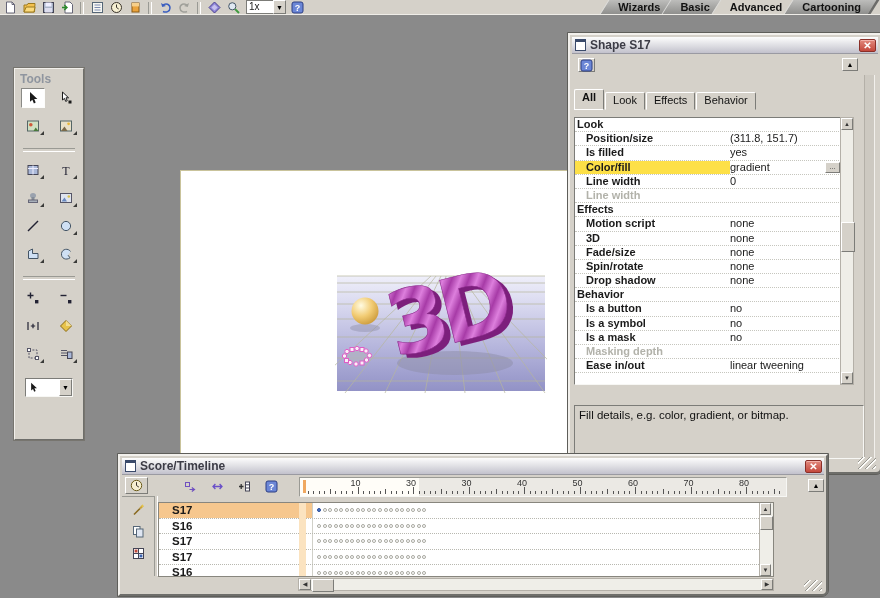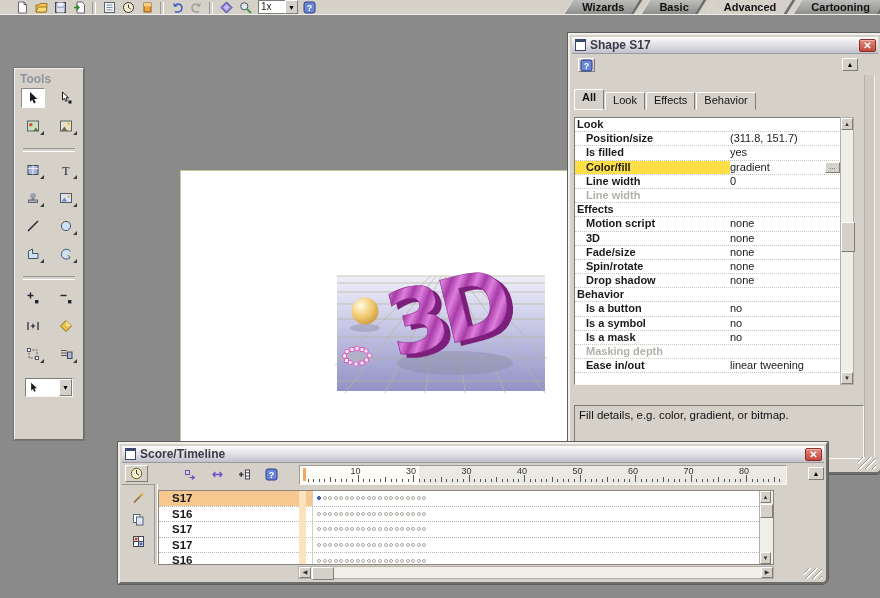--- a/index.html
+++ b/index.html
@@ -1,29 +1,29 @@
 <!DOCTYPE html>
 <html><head>
 <meta charset="utf-8">
 <style>
   html,body{margin:0;padding:0;background:#555;}
   #screen{position:relative;width:880px;height:598px;overflow:hidden;background:#8a8a8a;
     font-family:"Liberation Sans",sans-serif;font-size:11px;color:#1a1a1a;}
   
   #topbar{position:absolute;left:0;top:0;width:880px;height:14px;background:#d5d1c9;border-bottom:1px solid #efede8;}
-  #toolbar-icons{position:absolute;left:14px;top:0;height:14px;display:flex;align-items:flex-end;gap:3px;}
+  #toolbar-icons{position:absolute;left:2px;top:0;height:14px;display:flex;align-items:flex-end;gap:3px;}
   .tbtn{width:16px;height:14px;display:flex;align-items:flex-end;justify-content:center;background:transparent;border:none;padding:0;}
   .tsep{width:2px;height:12px;border-left:1px solid #9a9a94;border-right:1px solid #fff;margin:0 2px;}
   .ic{display:inline-block;line-height:0;}
   .ic svg{width:13px;height:13px;display:block;}
   #zoom-combo{display:flex;align-items:flex-end;height:14px;margin-left:2px;}
   #zoom-combo .zval{width:22px;height:12px;background:#fff;border:1px solid #7c7c78;border-right:none;font-size:10px;padding:0 2px;line-height:12px;}
   #zoom-combo .zarr{width:13px;height:14px;background:#d5d1c9;border:1px solid;border-color:#fff #7c7c78 #7c7c78 #fff;font-size:7px;text-align:center;line-height:13px;padding:0;}
   
-  #app-tabs{position:absolute;right:0;top:0;height:14px;display:flex;gap:15px;}
+  #app-tabs{position:absolute;right:9px;top:0;height:14px;display:flex;}
   .apptab{position:relative;height:14px;display:flex;align-items:center;justify-content:center;}
   .apptab .bg{position:absolute;left:-4px;right:-4px;top:0;bottom:0;transform:skewX(-32deg);
     background:linear-gradient(180deg,#bdbdbb,#8f8f8d);border-right:3px solid #6c6c6a;border-left:1px solid #dcdcda;}
   .apptab.active .bg{background:#d5d1c9;}
   .apptab span{position:relative;font-weight:bold;font-size:11px;color:#111;padding:0 10px;}
   
   #canvas-page{position:absolute;left:180px;top:170px;width:640px;height:284px;background:#fff;border:1px solid #c9c39b;}
   #artwork{position:absolute;left:154px;top:88px;width:212px;height:134px;}
   
   #tools-win{position:absolute;left:14px;top:68px;width:68px;height:370px;background:#d5d1c9;
@@ -74,21 +74,21 @@
   .prow.hl .plabel{background:#fde047;}
   .pellipsis{position:absolute;right:1px;top:1px;width:15px;height:11px;background:#d5d1c9;
     border:1px solid;border-color:#fff #7c7c78 #7c7c78 #fff;font-size:8px;line-height:8px;padding:0;color:#444;}
   #prop-scroll{position:absolute;left:270px;top:82px;width:14px;height:268px;background:#efeee8;border:1px solid #b4b0a8;box-sizing:border-box;}
   .sb-btn{position:absolute;left:0;width:12px;height:12px;background:#d5d1c9;border:1px solid;border-color:#fff #7c7c78 #7c7c78 #fff;font-size:6px;line-height:10px;text-align:center;padding:0;color:#333;}
   .sb-thumb{position:absolute;left:0;width:12px;background:#d5d1c9;border:1px solid;border-color:#fff #7c7c78 #7c7c78 #fff;}
   #hint-box{position:absolute;left:4px;top:370px;width:280px;height:46px;background:#d5d1c9;
     border:1px solid;border-color:#7c7c78 #f7f7f4 #f7f7f4 #7c7c78;padding:3px 4px;font-size:11.5px;color:#111;}
   #shape-grip{right:4px;bottom:3px;width:18px;height:12px;}
   
-  #score-win{left:118px;top:442px;width:706px;height:138px;border-radius:0 0 6px 0;}
+  #score-win{left:118px;top:454px;width:706px;height:138px;border-radius:0 0 6px 0;}
   #score-clock{position:absolute;left:5px;top:21px;width:23px;height:17px;}
   #score-sidecol{position:absolute;left:2px;top:40px;width:32px;bottom:2px;border-top:1px solid #9a9a94;}
   #score-sidecol .sideb{position:absolute;left:5px;width:22px;height:17px;background:transparent;border:none;padding:0;display:flex;align-items:center;justify-content:center;}
   #score-vline{position:absolute;left:34px;top:40px;width:2px;height:80px;border-left:1px solid #9a9a94;border-right:1px solid #fff;}
   #score-icons{position:absolute;left:60px;top:21px;height:18px;display:flex;gap:7px;align-items:center;}
   #score-icons .tbtn{width:20px;height:16px;align-items:center;}
   #ruler{position:absolute;left:179px;top:21px;width:486px;height:18px;background:#ebe9e4;
     border:1px solid;border-color:#9a9a94 #f7f7f4 #f7f7f4 #9a9a94;overflow:hidden;}
   #ruler-active{position:absolute;left:0;top:0;height:100%;background:#fffdf8;}
   .rnum{position:absolute;top:0px;font-size:9px;color:#333;}

